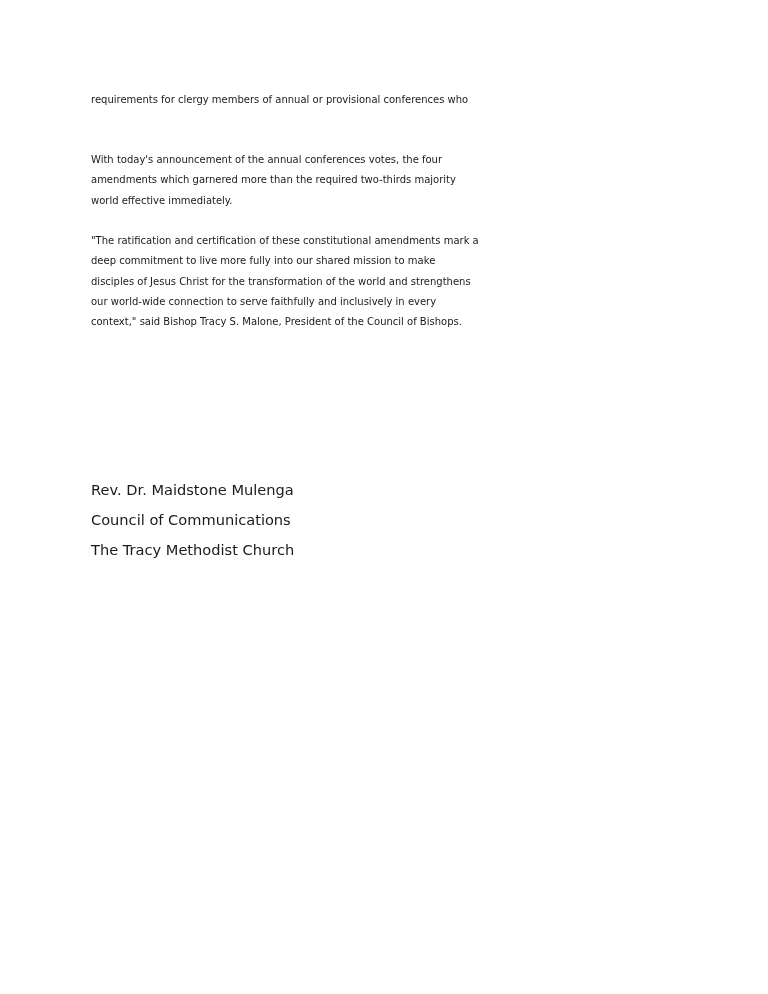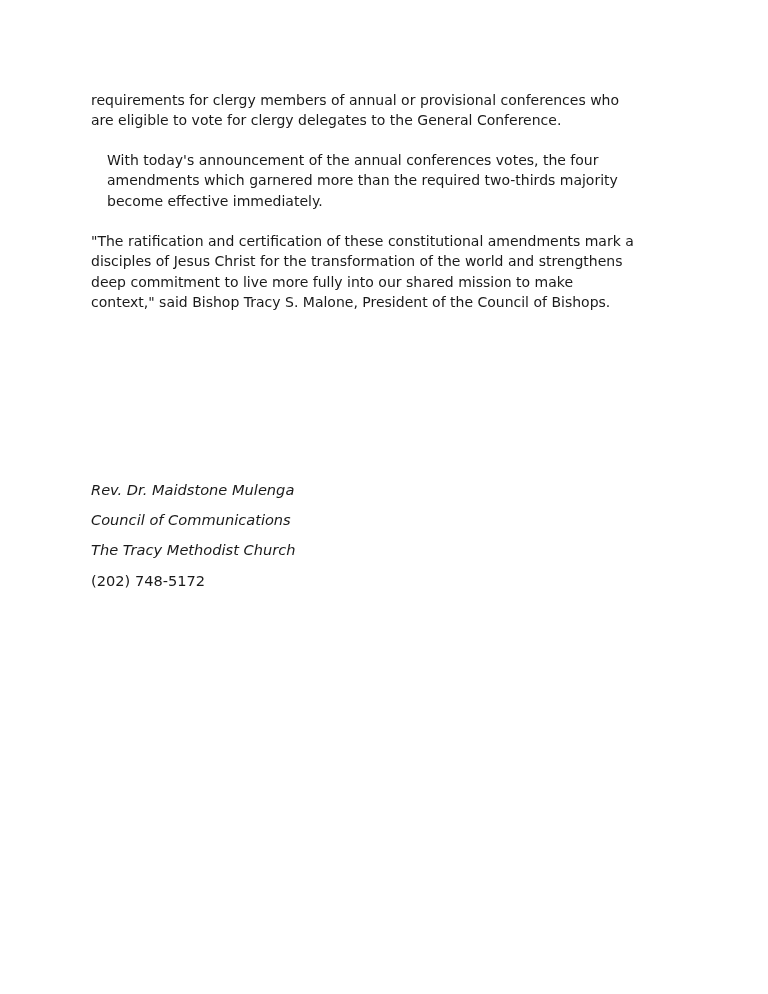--- a/index.html
+++ b/index.html
@@ -16,65 +16,64 @@
       color: #1a1a1a;
     }
     .page {
       position: absolute;
       left: 91px;
       top: 90px;
       width: 600px;
     }
     .para {
       margin: 0;
-      font-size: 14px;
+      font-size: 10px;
       line-height: 20.3px;
       white-space: nowrap;
     }
     .para .line { display: block; }
     .p1 { position: absolute; top: 0; left: 0; }
-    .p2 { position: absolute; top: 60px; left: 16px; }
+    .p2 { position: absolute; top: 60px; left: 0; }
     .p3 { position: absolute; top: 141px; left: 0; }
     .sig {
       position: absolute;
       left: 0;
       top: 391px;
       font-size: 14.6px;
     }
     .sig .sig-line {
       display: block;
       height: 30.2px;
       line-height: 18px;
       white-space: nowrap;
     }
-    .italic { font-style: italic; }
+    .italic { }
   </style>
 </head>
 <body>
 
 <div class="page">
 
   <p class="para p1">
     <span class="line">requirements for clergy members of annual or provisional conferences who</span>
-    <span class="line">are eligible to vote for clergy delegates to the General Conference.</span>
   </p>
 
   <p class="para p2">
     <span class="line">With today's announcement of the annual conferences votes, the four</span>
     <span class="line">amendments which garnered more than the required two-thirds majority</span>
-    <span class="line">become effective immediately.</span>
+    <span class="line">world effective immediately.</span>
   </p>
 
   <p class="para p3">
     <span class="line">"The ratification and certification of these constitutional amendments mark a</span>
+    <span class="line">deep commitment to live more fully into our shared mission to make</span>
     <span class="line">disciples of Jesus Christ for the transformation of the world and strengthens</span>
-    <span class="line">deep commitment to live more fully into our shared mission to make</span>
+    <span class="line">our world-wide connection to serve faithfully and inclusively in every</span>
     <span class="line">context," said Bishop Tracy S. Malone, President of the Council of Bishops.</span>
   </p>
 
   <div class="sig">
     <span class="sig-line italic">Rev. Dr. Maidstone Mulenga</span>
     <span class="sig-line italic">Council of Communications</span>
     <span class="sig-line italic">The Tracy Methodist Church</span>
-    <span class="sig-line">(202) 748-5172</span>
   </div>
 
 </div>
 
 </body></html>

